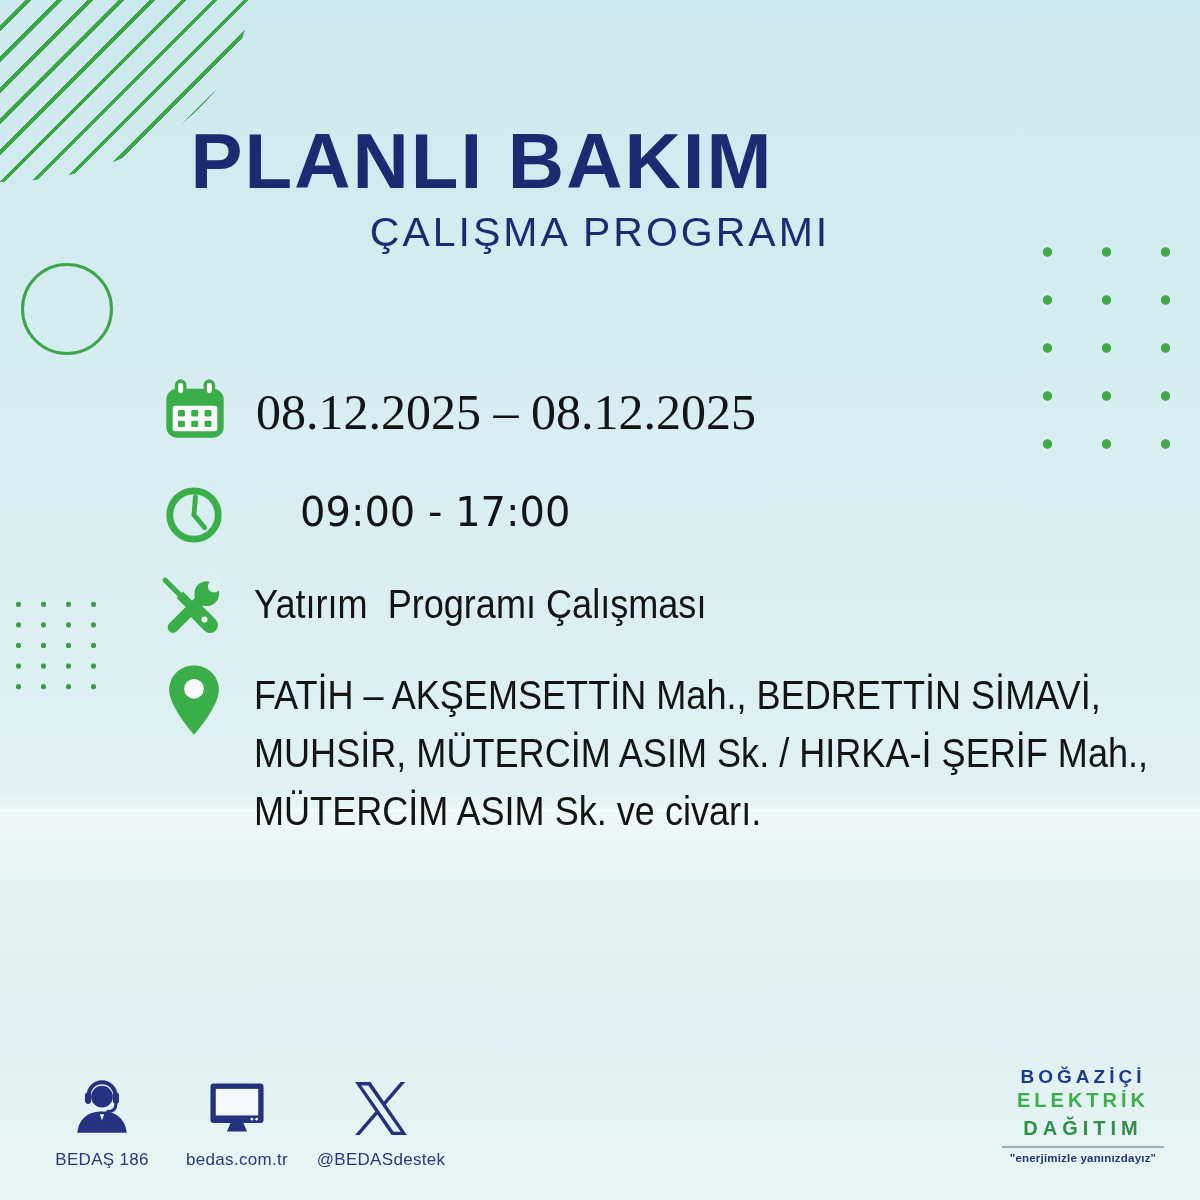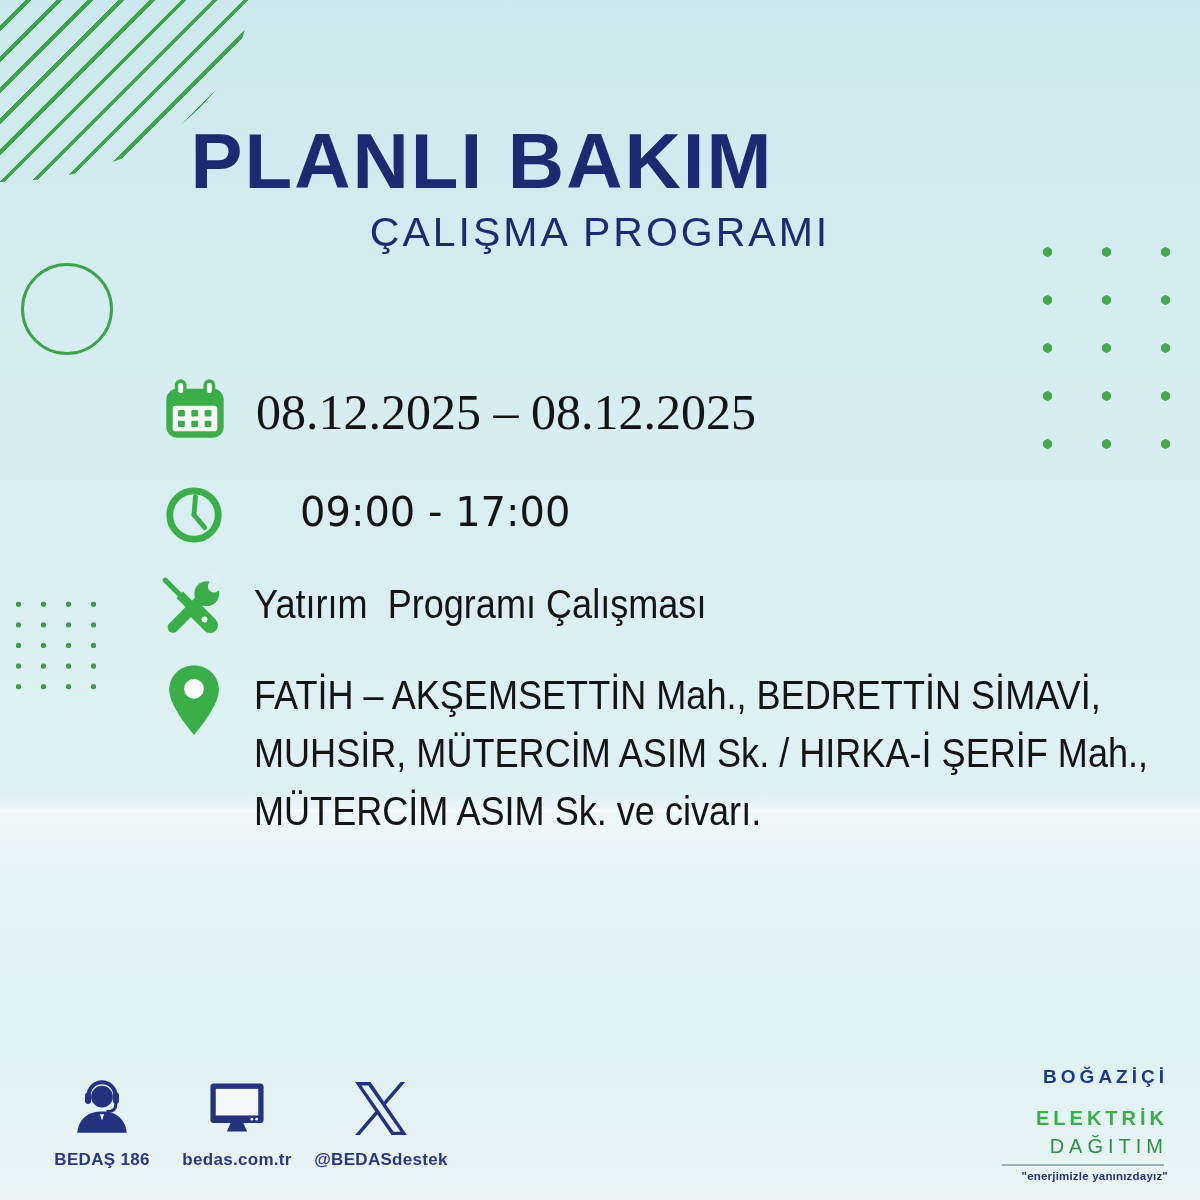--- a/index.html
+++ b/index.html
@@ -72,29 +72,29 @@
   }
   .loc-block{position:absolute;left:254px;top:666px;color:#141414;}
   .loc-line{
     font-size:41px;line-height:58px;white-space:nowrap;
     transform:scaleX(0.88);transform-origin:left center;
   }
   
   .contact{position:absolute;width:150px;text-align:center;top:1072px;}
   .contact .cicon{height:72px;display:flex;align-items:center;justify-content:center;}
   .contact .clabel{
-    margin-top:6px;font-size:17px;font-weight:bold;color:#2a3780;letter-spacing:0.3px;
+    margin-top:6px;font-size:17px;font-weight:normal;color:#2a3780;letter-spacing:0.3px;
   }
   .c1{left:27px;}
   .c2{left:162px;}
   .c3{left:306px;}
-  .logo{position:absolute;left:998px;top:1066px;width:170px;text-align:right;}
+  .logo{position:absolute;left:998px;top:1066px;width:170px;text-align:center;}
   .logo .l1{color:#1e3a8a;font-size:19px;font-weight:bold;letter-spacing:4px;}
-  .logo .l2{color:#3cae4b;font-size:20px;font-weight:bold;letter-spacing:4px;margin-top:19px;}
-  .logo .l3{color:#2f8f47;font-size:20px;font-weight:normal;letter-spacing:5px;margin-top:5px;}
+  .logo .l2{color:#3cae4b;font-size:20px;font-weight:bold;letter-spacing:4px;margin-top:1px;}
+  .logo .l3{color:#2f8f47;font-size:20px;font-weight:bold;letter-spacing:5px;margin-top:5px;}
   .logo .lrule{height:2px;background:#9ab0b8;margin:6px 4px 4px 4px;}
   .logo .ltag{color:#24327f;font-size:11.5px;font-weight:600;letter-spacing:0.2px;}
 </style>
 </head>
 <body>
 
 <div id="canvas">
 
   <div class="stripes"></div>
   <div class="circle-outline"></div>

